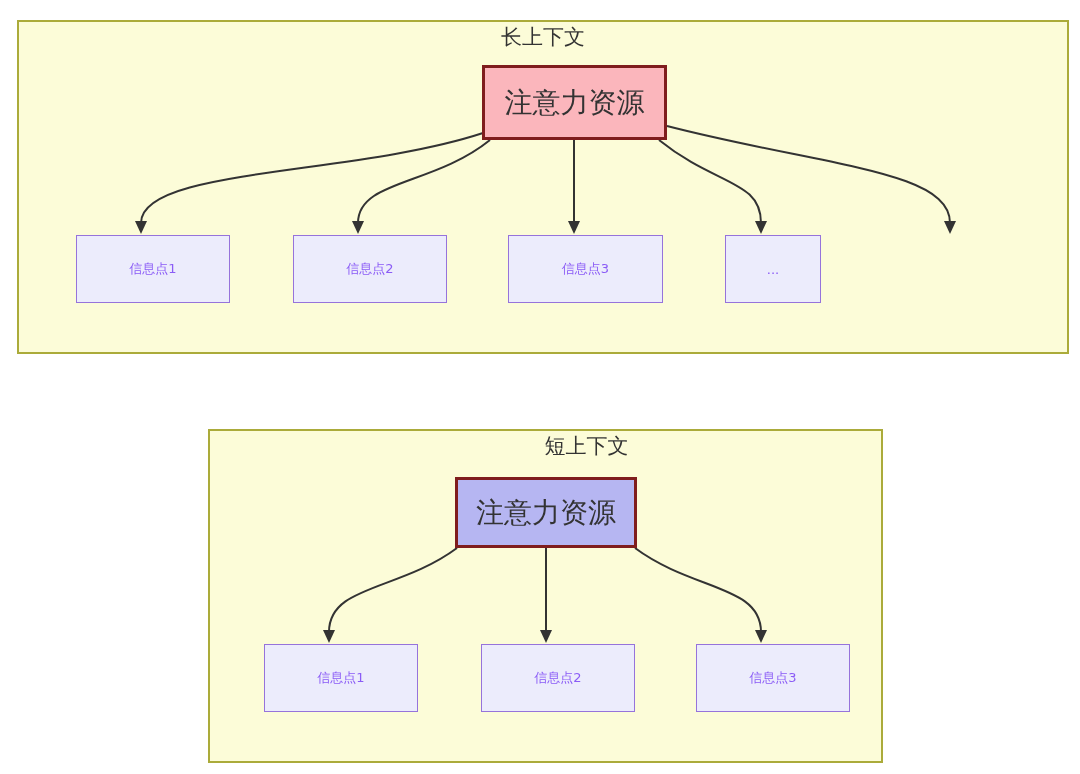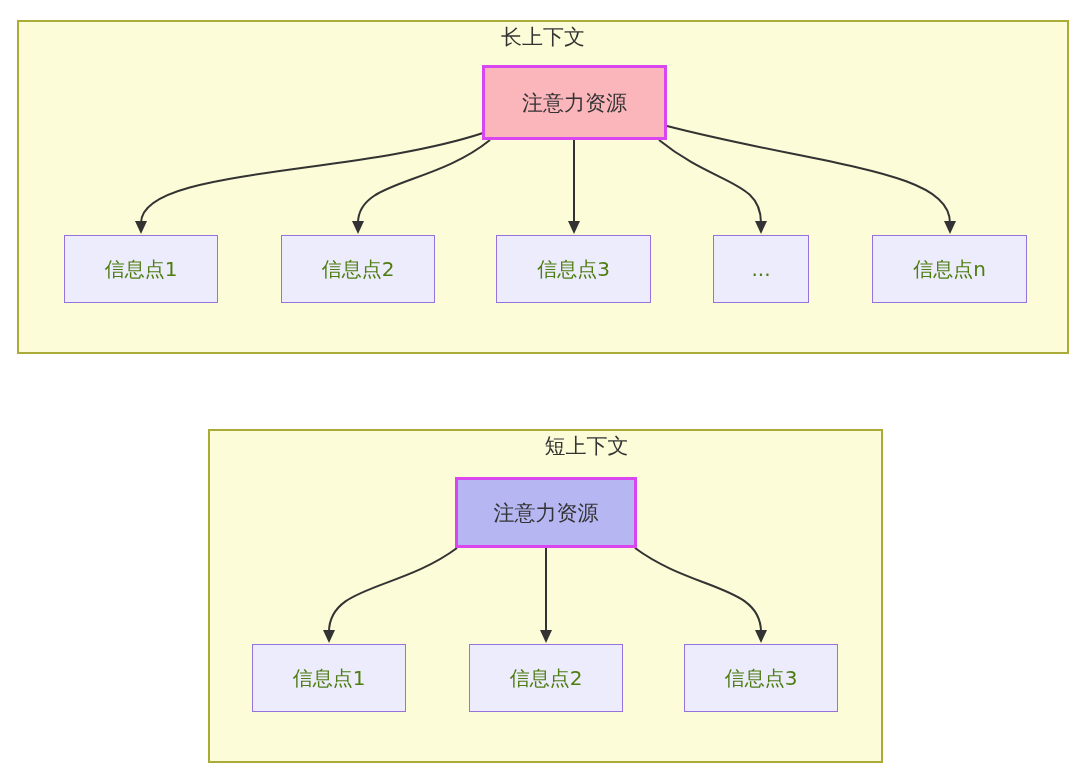--- a/index.html
+++ b/index.html
@@ -29,41 +29,42 @@
     left: 0; right: 0;
     top: 4px;
     text-align: center;
     font-size: 21px;
     line-height: 26px;
     color: #333333;
   }
   .attn {
     position: absolute;
     box-sizing: border-box;
-    border: 3px solid #d946ef;
+    border: 3px solid #7f1d1d;
     display: flex;
     align-items: center;
     justify-content: center;
-    font-size: 21px;
+    font-size: 28px;
     color: #333333;
   }
   .attn-long  { left: 482px; top: 65px;  width: 185px; height: 75px; background: #FBB6BC; }
   .attn-short { left: 455px; top: 477px; width: 182px; height: 71px; background: #B6B6F2; }
   .node {
     position: absolute;
     box-sizing: border-box;
     background: #ECECFC;
     border: 1.5px solid #9673DB;
     display: flex;
     align-items: center;
     justify-content: center;
-    font-size: 20px;
-    color: #4d7c0f;
+    font-size: 13px;
+    color: #8b5cf6;
     top: 235px;
     height: 68px;
+    margin-left: 12px;
   }
   .node-b { top: 644px; }
   .n1 { left: 64px;  width: 154px; }
   .n2 { left: 281px; width: 154px; }
   .n3 { left: 496px; width: 155px; }
   .nd { left: 713px; width: 96px;  }
   .nn { left: 872px; width: 155px; }
   .b1 { left: 252px; width: 154px; }
   .b2 { left: 469px; width: 154px; }
   .b3 { left: 684px; width: 154px; }
@@ -115,21 +116,20 @@
     <path class="line" d="M 635 548 C 693 591, 761 585, 761 632"></path>
     <polygon class="head" points="755,630 767,630 761,643"></polygon>
   </svg>
 
   <div class="attn attn-long">注意力资源</div>
 
   <div class="node n1">信息点1</div>
   <div class="node n2">信息点2</div>
   <div class="node n3">信息点3</div>
   <div class="node nd">...</div>
-  <div class="node nn">信息点n</div>
 
   <div class="attn attn-short">注意力资源</div>
 
   <div class="node node-b b1">信息点1</div>
   <div class="node node-b b2">信息点2</div>
   <div class="node node-b b3">信息点3</div>
 
 </div>
 
 </body></html>

